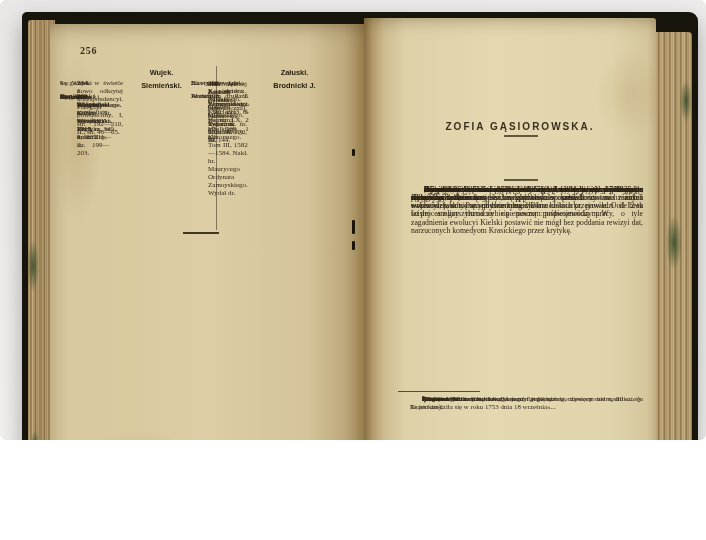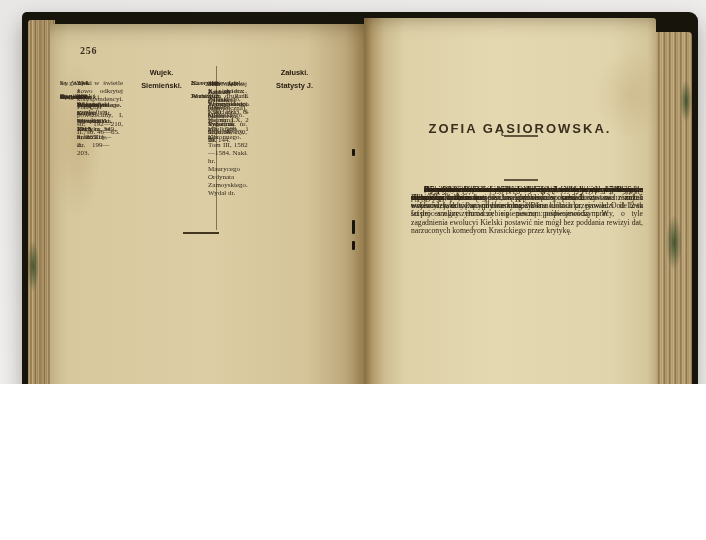--- a/index.html
+++ b/index.html
@@ -1,18 +1,18 @@
 <!DOCTYPE html>
 <html><head>
 <meta charset="utf-8">
 <style>
   html,body{margin:0;padding:0;}
-  .scene{position:relative;width:706px;height:384px;overflow:hidden;
+  .scene{position:relative;width:706px;height:440px;overflow:hidden;
     background:linear-gradient(160deg,#e8e7e5 0%,#efeeec 55%,#f4f4f2 100%);
-    font-family:"Liberation Serif",serif;}
+    font-family:"Liberation Serif",serif;border-radius:6px;}
   .scene *{position:absolute;box-sizing:border-box;}
 
   
   .cover{left:22px;top:12px;width:676px;height:517px;background:#17140b;
     border-radius:5px 9px 7px 5px;box-shadow:0 10px 22px rgba(0,0,0,.3);}
   .edge-left{left:28px;top:20px;width:27px;height:499px;border-radius:3px 0 0 4px;
     background:repeating-linear-gradient(90deg,#9c8257 0px,#b89e72 1.5px,#876f46 3px,#c2ac80 4.5px);}
   .edge-right{left:655px;top:32px;width:37px;height:485px;border-radius:0 4px 4px 0;
     background:repeating-linear-gradient(90deg,#a68c60 0px,#c4ae82 2px,#8a7148 3.8px,#bfa87c 5.5px);}
   .moss{background:radial-gradient(closest-side,rgba(52,74,38,.85),rgba(52,74,38,0));}
@@ -49,21 +49,21 @@
     margin-top:5px;margin-bottom:2px;text-indent:18px;text-align:center;color:#241c10;position:static;}
   .bib-e{position:static;padding-left:17px;text-indent:-17px;margin-bottom:2.5px;}
   .bib-e .num{margin-right:2px;}
   .end-rule{left:183px;top:232px;width:36px;height:2px;background:#43361f;}
   .print-note{left:70px;top:411px;width:252px;text-align:center;font-weight:bold;
     font-size:8px;letter-spacing:.5px;color:#32281a;}
   .avail-note{left:86px;top:438px;width:254px;font-size:7.4px;line-height:9px;
     text-indent:15px;text-align:justify;color:#32281a;}
 
   .author{left:398px;top:121px;width:244px;text-align:center;
-    font-family:"Liberation Sans",sans-serif;font-size:13px;font-weight:bold;
+    font-family:"Liberation Sans",sans-serif;font-size:10px;font-weight:bold;
     letter-spacing:2px;color:#3a2f1e;}
   .rule{height:1.5px;background:rgba(55,43,25,.75);}
   .rule-author{left:504px;top:135px;width:34px;}
   .title{left:398px;top:141px;width:244px;text-align:center;
     font-family:"Liberation Sans",sans-serif;font-weight:bold;
     font-size:14px;line-height:16.5px;color:#241c10;letter-spacing:.2px;}
   .rule-title{left:504px;top:179px;width:34px;}
   .body{left:398px;top:186px;width:245px;font-size:7.7px;line-height:8.15px;
     text-align:justify;color:#2e2415;}
   .body p{margin:0;text-indent:13px;position:static;}
@@ -158,21 +158,21 @@
         <span>
           <span>— Józef Andrzej Załuski i jego biblioteka Świat, nr. 9, str. 4—5.</span>
         </span>
       </div>
     <div class="bib-e">
         <span class="num">301.</span>
         <span>
           <span>— Józef Jędrzej Załuski. (Notatka biograficzna). Nowa Reforma, nr. 58, 68, 70, 74.</span>
         </span>
       </div>
-    <div class="bib-h">Statysty J.</div>
+    <div class="bib-h">Brodnicki J.</div>
     <div class="bib-e">
         <span class="num">302.</span>
         <span>
           <span>Archiwum Jana Zamoyskiego, Kanclerza i Hetmana Wielkiego Koronnego. Tom III, 1582—1584. Nakł. hr. Maurycego Ordynata Zamoyskiego. Wydał dr. </span>
           <span class="sp">Józef Siemieński.</span>
           <span> Warszawa, druk. T. Wyszyńskiego i Ski, 1913, 8-vo, str. LX, 2 nlb, 568, 1 nlb.</span>
         </span>
       </div>
   </div>
 

